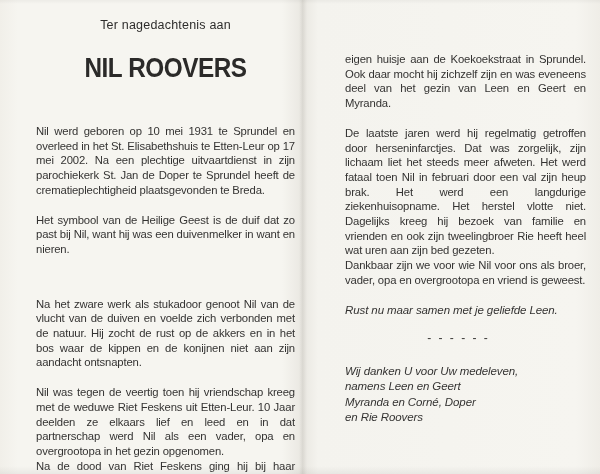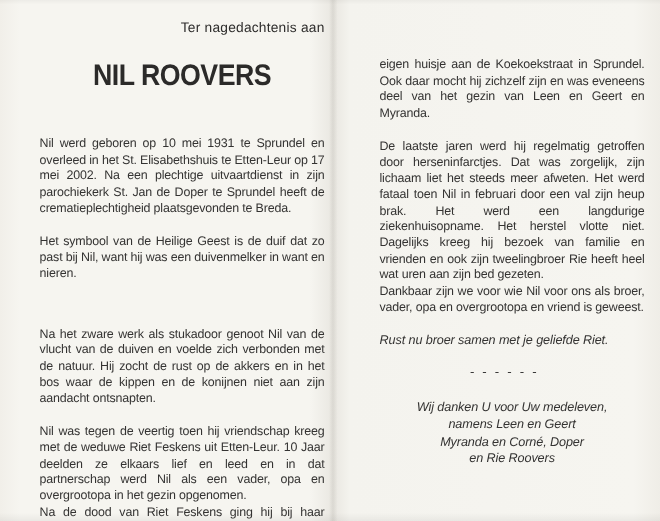--- a/index.html
+++ b/index.html
@@ -22,21 +22,21 @@
   }
   .fold {
     position: absolute; left: 299px; top: 0;
     width: 8px; height: 474px;
     background: linear-gradient(90deg, rgba(0,0,0,0) 0%, rgba(90,85,75,0.10) 45%, rgba(0,0,0,0) 100%);
   }
   .page { position: absolute; top: 0; }
   .page-left  { left: 36px;  top: 14px; width: 259px; }
   .page-right { left: 345px; top: 12px; width: 241px; }
   .dedication {
-    text-align: right;
+    text-align: center;
     font-size: 12.5px;
     letter-spacing: 0.2px;
     color: #2e2d2c;
     margin: 4px 0 0 0;
   }
   .deceased-name {
     text-align: center;
     font-size: 27px;
     font-weight: 700;
     letter-spacing: -0.5px;
@@ -62,21 +62,21 @@
     color: #343332;
     margin: 16px 0 0 0;
   }
   .divider {
     text-align: center;
     font-size: 12px;
     letter-spacing: 2px;
     color: #3a3938;
     margin: 15px 14px 0 0;
   }
-  .thanks { margin-top: 19px; text-align: center; }
+  .thanks { margin-top: 19px; }
   .thanks div {
     font-style: italic;
     font-size: 11.5px;
     line-height: 15.5px;
     letter-spacing: -0.1px;
     color: #343332;
   }
 </style>
 </head>
 <body>
@@ -95,21 +95,21 @@
         <p>Na de dood van Riet Feskens ging hij bij haar dochter wonen. In de tuin van Leen en Geert kreeg hij zijn</p>
       </div>
   </div>
 
   <div class="page page-right">
     <div class="body-text">
         <p class="gap-after">eigen huisje aan de Koekoekstraat in Sprundel. Ook daar mocht hij zichzelf zijn en was eveneens deel van het gezin van Leen en Geert en Myranda.</p>
         <p>De laatste jaren werd hij regelmatig getroffen door herseninfarctjes. Dat was zorgelijk, zijn lichaam liet het steeds meer afweten. Het werd fataal toen Nil in februari door een val zijn heup brak. Het werd een langdurige ziekenhuisopname. Het herstel vlotte niet. Dagelijks kreeg hij bezoek van familie en vrienden en ook zijn tweelingbroer Rie heeft heel wat uren aan zijn bed gezeten.</p>
         <p>Dankbaar zijn we voor wie Nil voor ons als broer, vader, opa en overgrootopa en vriend is geweest.</p>
       </div>
-    <div class="farewell">Rust nu broer samen met je geliefde Riet.</div>
+    <div class="farewell">Rust nu maar samen met je geliefde Leen.</div>
     <div class="divider">- - - - - -</div>
     <div class="thanks">
         <div>Wij danken U voor Uw medeleven,</div>
         <div>namens Leen en Geert</div>
         <div>Myranda en Corné, Doper</div>
         <div>en Rie Roovers</div>
       </div>
   </div>
 </div>
 

